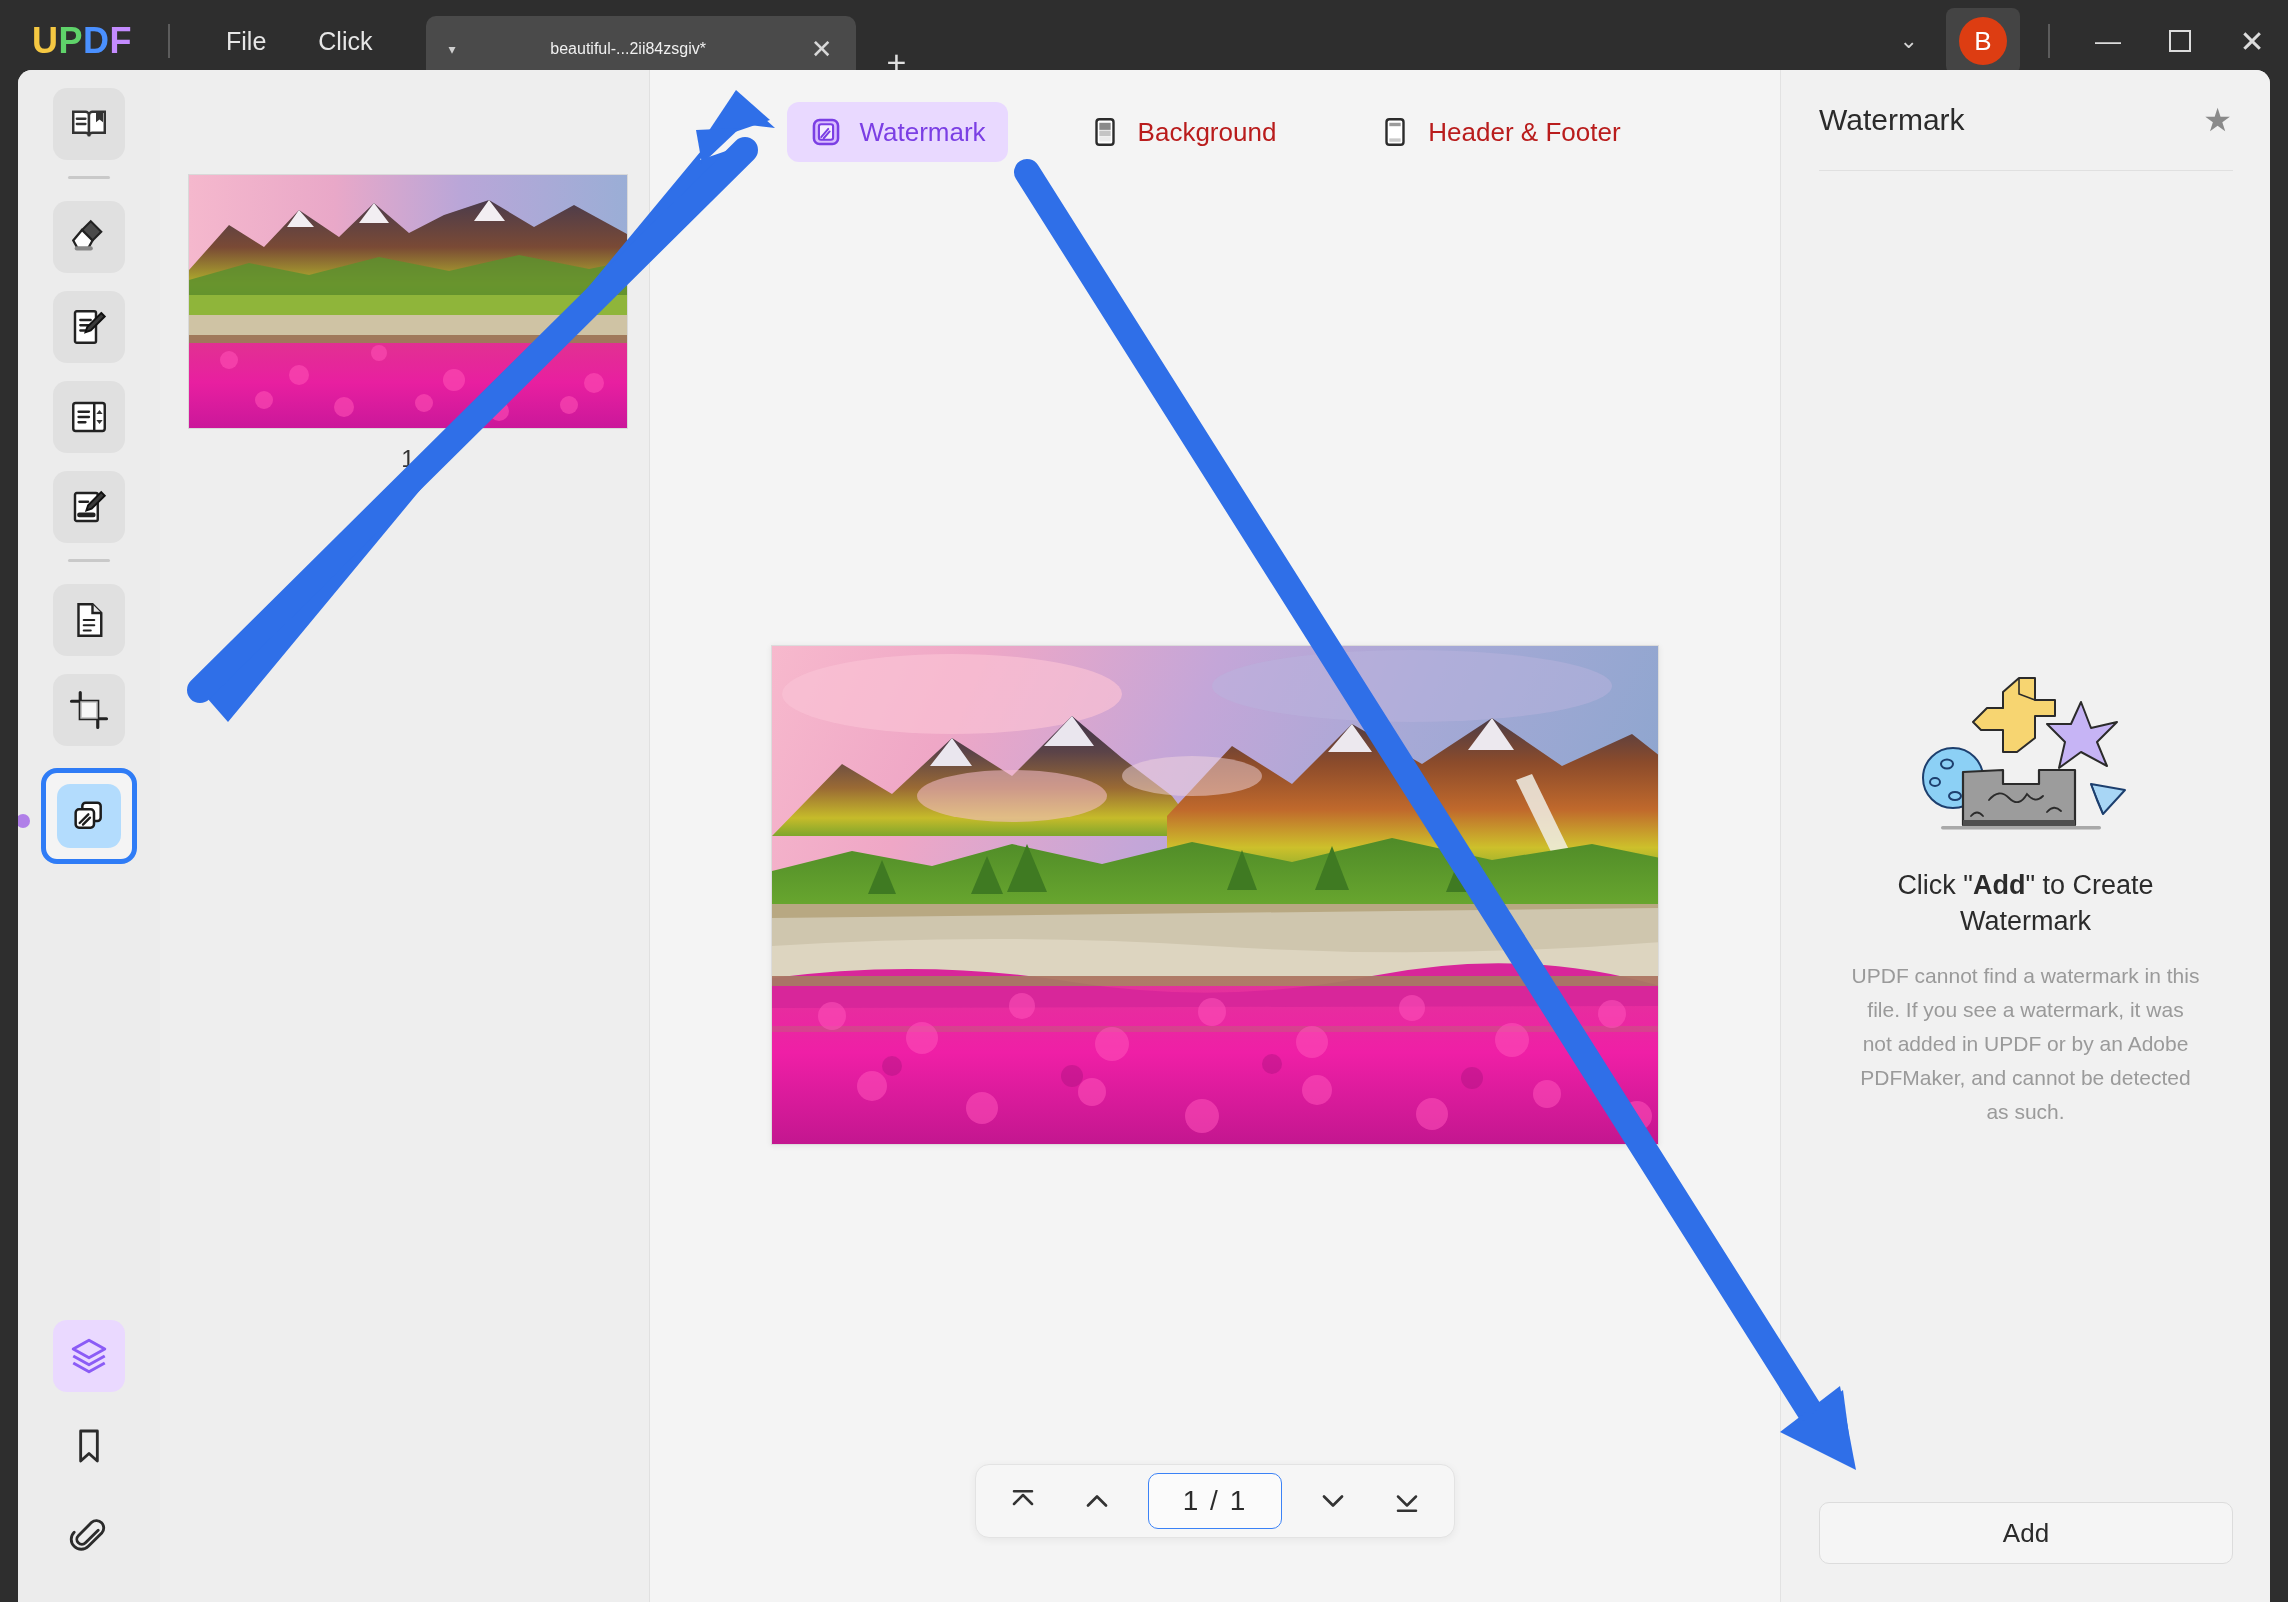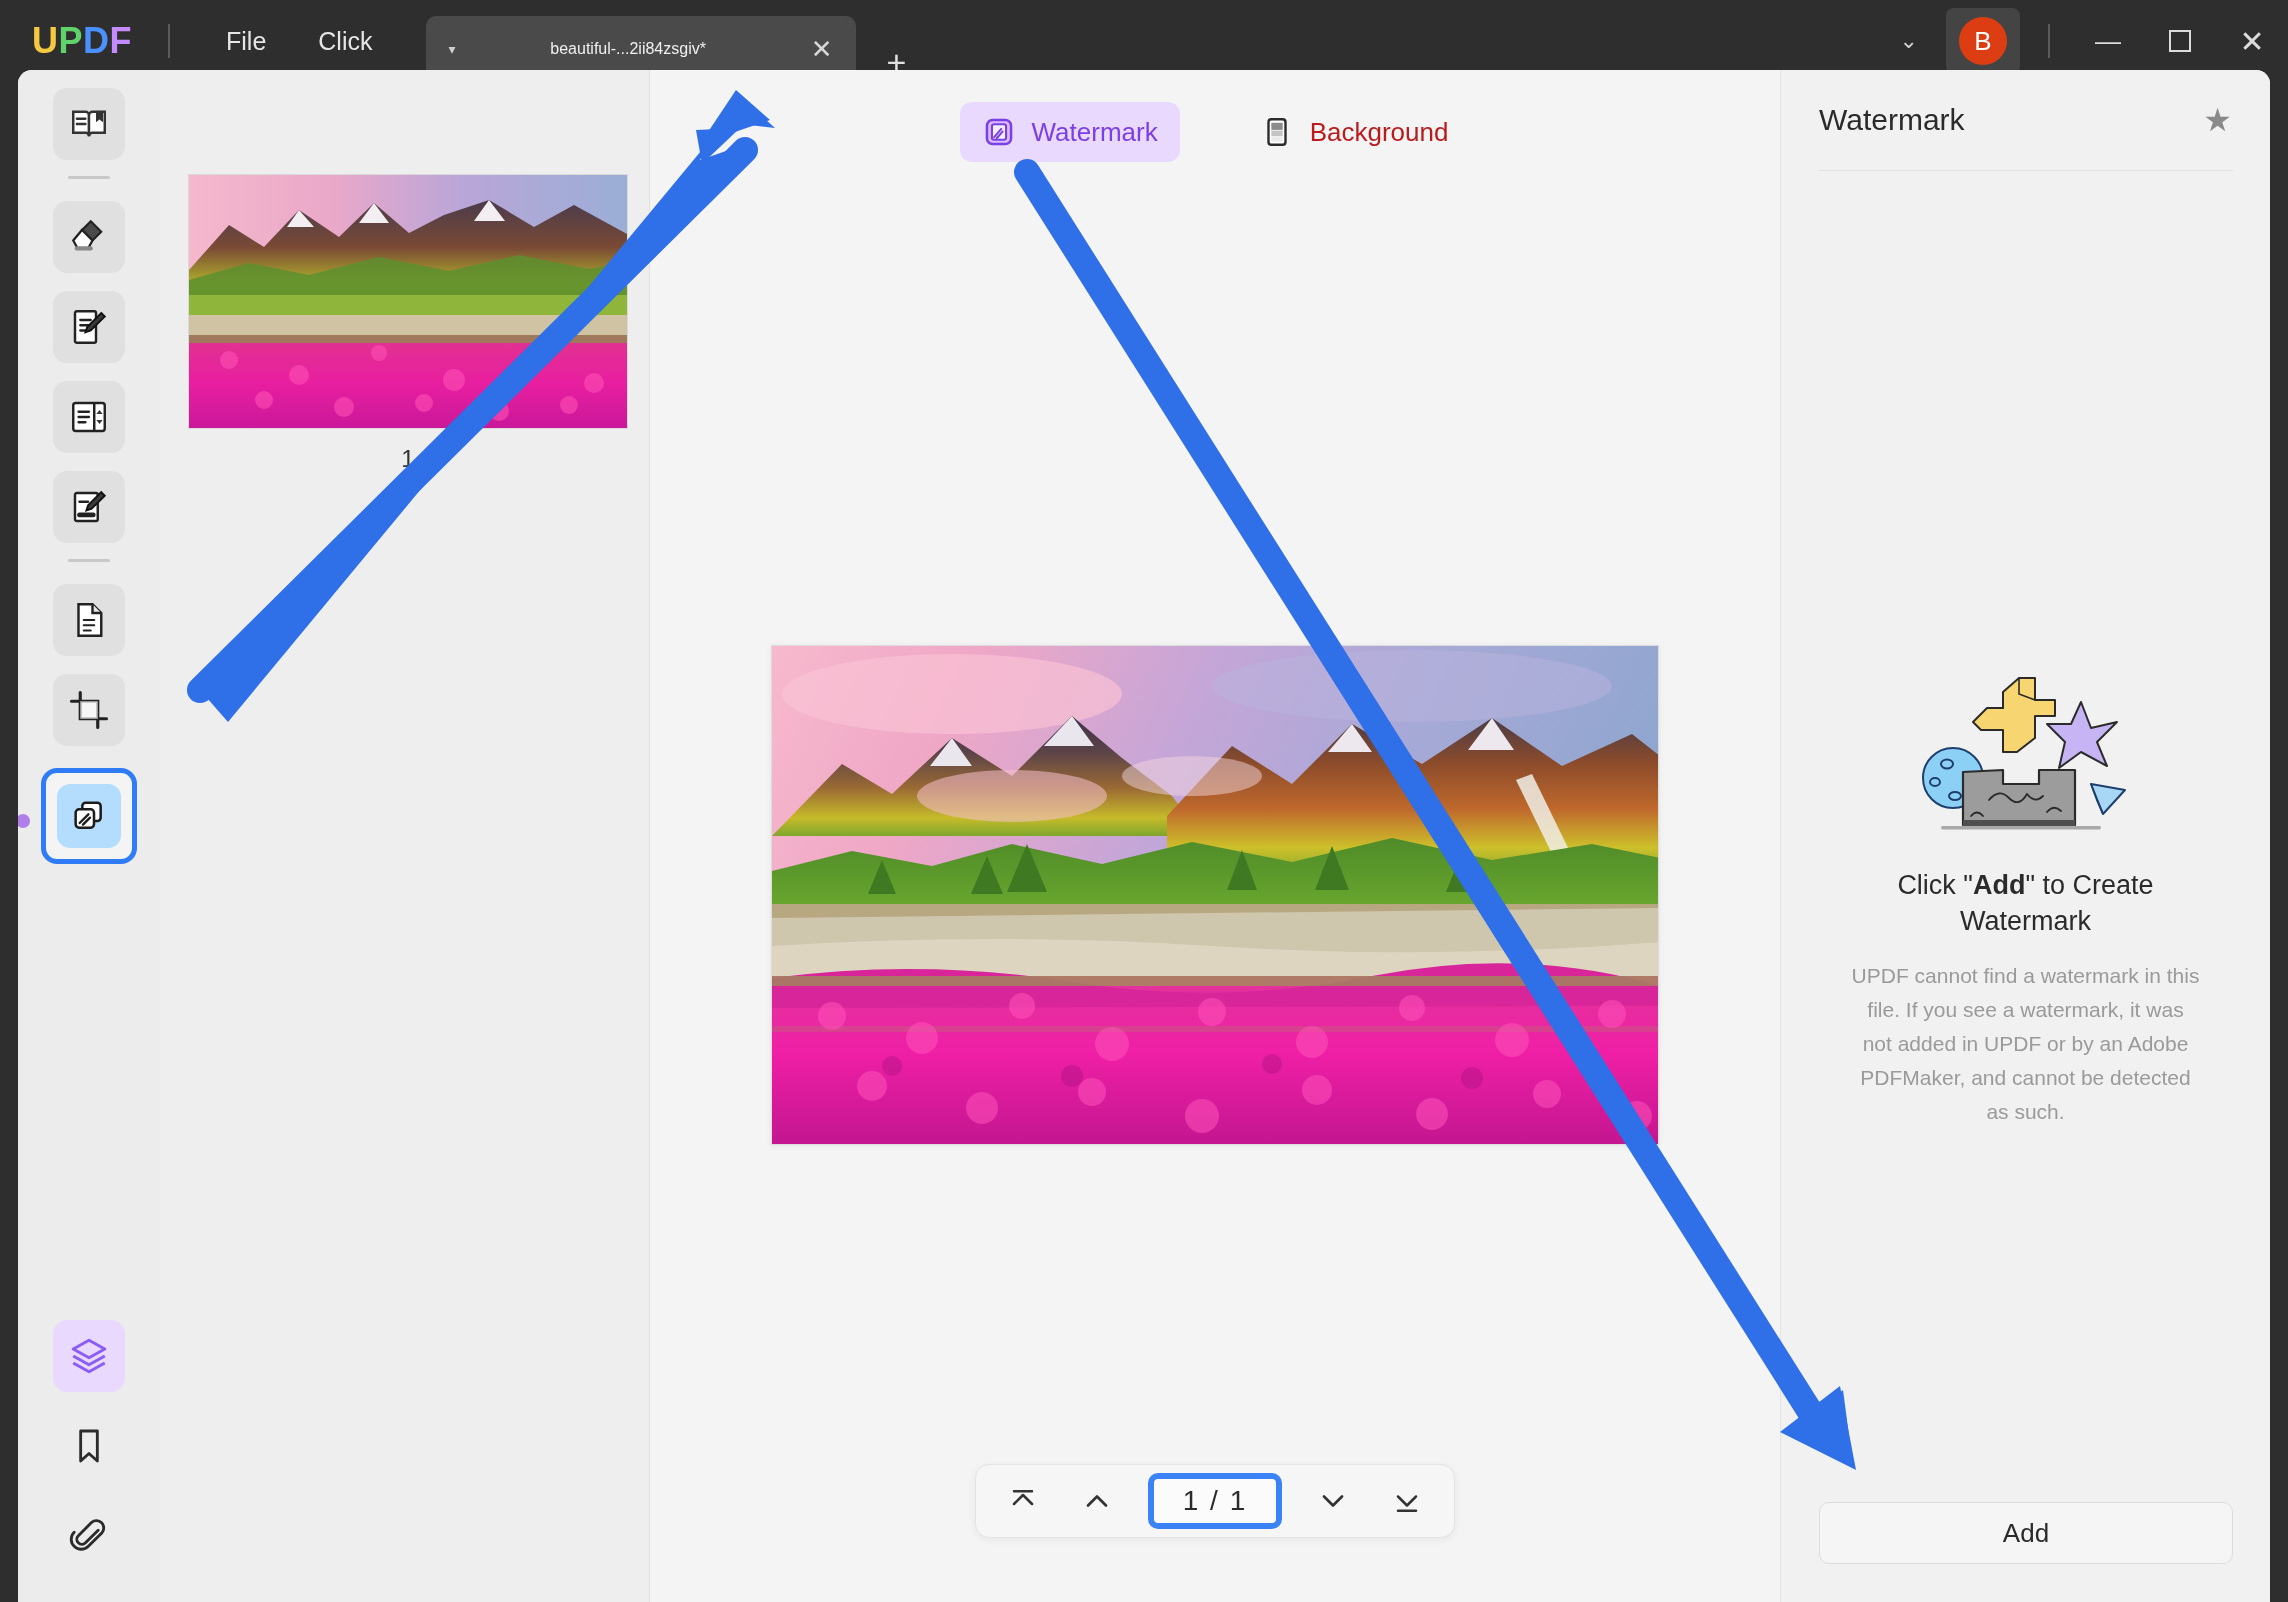--- a/index.html
+++ b/index.html
@@ -128,21 +128,21 @@
   .pagenav {
     position: absolute; left: 50%; transform: translateX(-50%); bottom: 64px;
     height: 74px; background: #f6f6f6; border: 1px solid #e3e3e3; border-radius: 14px;
     display: flex; align-items: center; padding: 0 14px; gap: 8px;
     box-shadow: 0 2px 8px rgba(0,0,0,.06);
   }
   .nav-btn {
     width: 66px; height: 56px; display: flex; align-items: center; justify-content: center;
   }
   .pagebox {
-    min-width: 134px; height: 56px; border: 6px solid #3b82f6; border-radius: 10px;
+    min-width: 134px; height: 56px; border: 1px solid #3b82f6; border-radius: 10px;
     background: #fbfbfb; display: flex; align-items: center; justify-content: center;
     font-size: 28px; color: #2b2b2b; margin: 0 10px; letter-spacing: 2px;
   }
 
   
   .rightpanel {
     position: absolute; right: 0; top: 0; width: 490px; height: 100%;
     background: #f1f1f1; border-left: 1px solid #e2e2e2;
   }
   .rp-head {
@@ -384,20 +384,28 @@
         <div class="ttab">
           <svg width="34" height="34" viewBox="0 0 24 24">
             <rect x="6" y="3" width="12" height="18" rx="2" fill="#fff" stroke="#2b2b2b" stroke-width="1.7"></rect>
             <rect x="8" y="5.5" width="8" height="5" fill="#8b8b8b"></rect>
             <rect x="8" y="11" width="8" height="4" fill="#c4c4c4"></rect>
             <rect x="8" y="15.5" width="8" height="3.2" fill="#ebebeb"></rect>
           </svg>
           <span class="ttab-label">Background</span>
         </div>
 
+        <div class="ttab">
+          <svg width="34" height="34" viewBox="0 0 24 24">
+            <rect x="6" y="3" width="12" height="18" rx="2" fill="#fff" stroke="#2b2b2b" stroke-width="1.7"></rect>
+            <rect x="8" y="5.5" width="8" height="2.4" fill="#9b9b9b"></rect>
+            <rect x="8" y="16.5" width="8" height="2.4" fill="#c9c9c9"></rect>
+          </svg>
+          <span class="ttab-label">Header &amp; Footer</span>
+        </div>
       </div>
 
       <div class="pageview">
         <svg width="888" height="500" viewBox="0 0 888 500" preserveAspectRatio="none">
           <defs>
             <linearGradient id="sky" x1="0" y1="0" x2="1" y2="0.25">
               <stop offset="0" stop-color="#f7b9cd"></stop>
                 <stop offset="0.22" stop-color="#efa7c6"></stop>
               <stop offset="0.48" stop-color="#c4a6d8"></stop>
                 <stop offset="0.72" stop-color="#a6a9d6"></stop>

